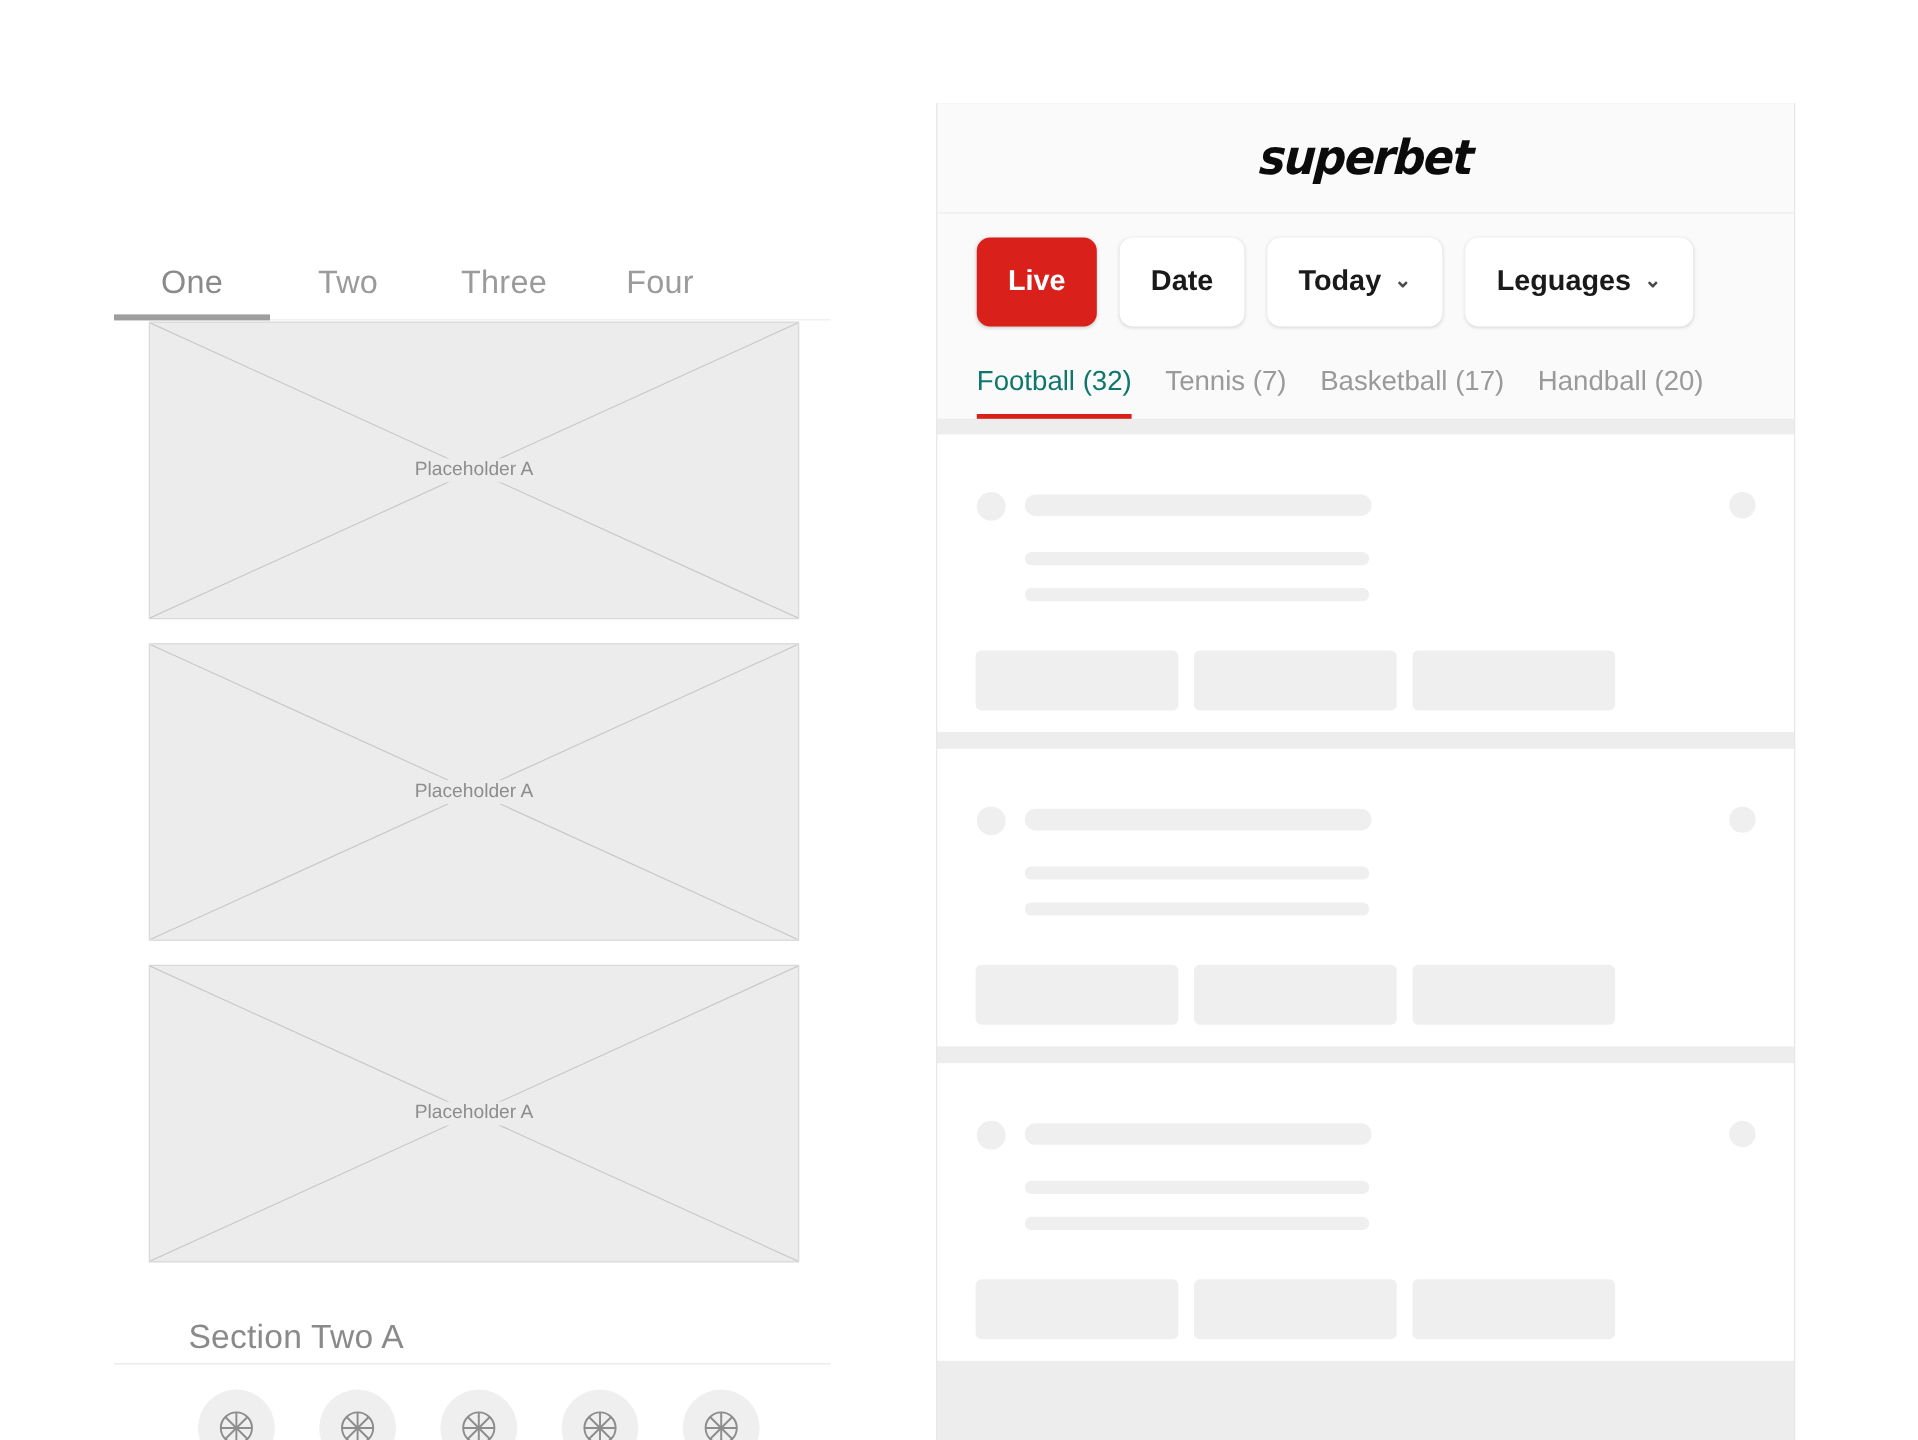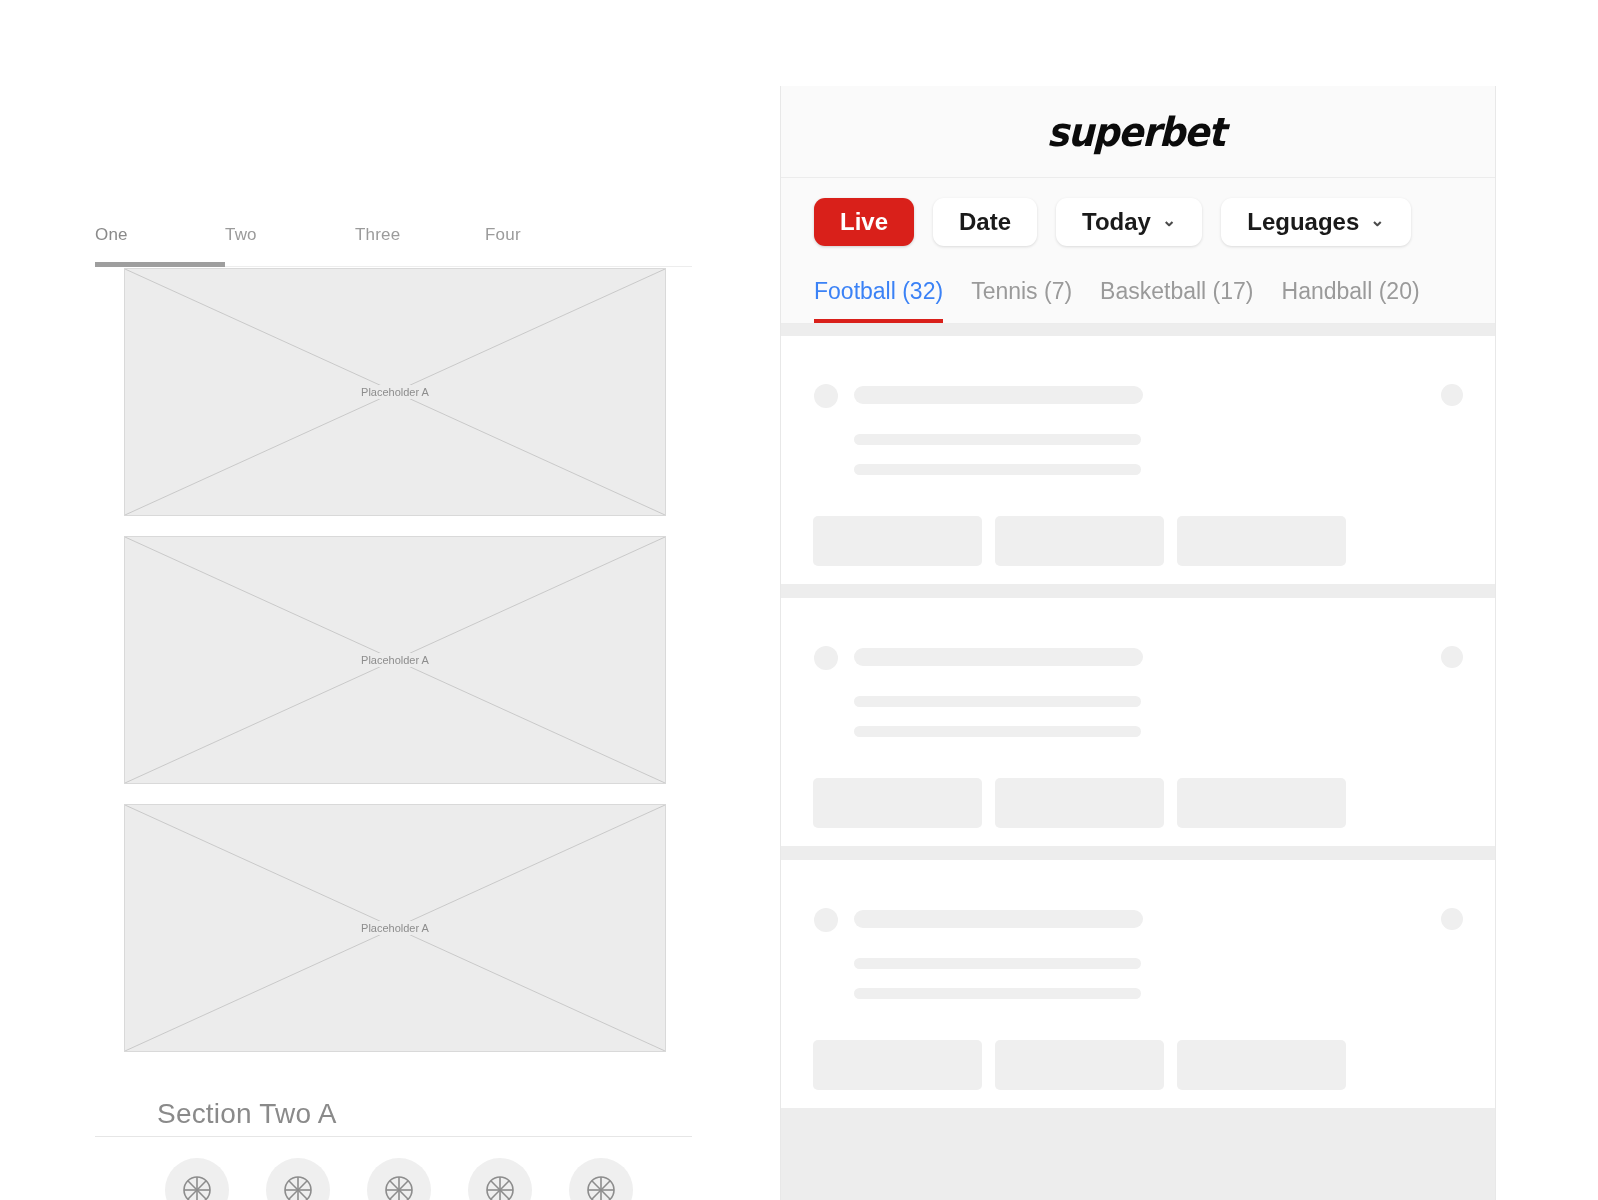--- a/index.html
+++ b/index.html
@@ -30,22 +30,22 @@
     position: absolute;
     left: 95px;
     top: 212px;
     width: 597px;
     height: 54px;
     border-bottom: 1px solid #ededed;
     display: flex;
   }
   .tabbar .tab {
     flex: 0 0 130px;
-    text-align: left;
-    font-size: 17px;
+    text-align: center;
+    font-size: 27px;
     color: #9b9b9b;
     letter-spacing: .2px;
     line-height: 30px;
     padding-top: 8px;
     cursor: pointer;
     user-select: none;
   }
   .tabbar .tab.active {
     color: #8a8a8a;
   }
@@ -67,21 +67,21 @@
     box-sizing: border-box;
     overflow: hidden;
   }
   .ph-label {
     position: absolute;
     left: 0;
     right: 0;
     top: 50%;
     transform: translateY(-50%);
     text-align: center;
-    font-size: 11px;
+    font-size: 16px;
     color: #8d8d8d;
     z-index: 2;
     background: #ececec;
     padding: 1px 0;
     width: fit-content;
     margin: 0 auto;
   }
 
   #ph-a { top: 268px; height: 248px; }
   #ph-b { top: 536px; height: 248px; }
@@ -161,21 +161,21 @@
   }
 
   .filter-bar {
     background: #fafafa;
     padding: 20px 0 18px 33px;
     display: flex;
     gap: 19px;
     box-sizing: border-box;
   }
   .fbtn {
-    height: 48px;
+    height: 74px;
     border-radius: 11px;
     background: #ffffff;
     box-shadow: 0 1px 3px rgba(0,0,0,.13);
     display: flex;
     align-items: center;
     justify-content: center;
     gap: 11px;
     padding: 0 26px;
     font-size: 24px;
     font-weight: 700;
@@ -211,21 +211,21 @@
   .stab {
     font-size: 23px;
     color: #9a9a9a;
     padding-bottom: 14px;
     cursor: pointer;
     user-select: none;
     white-space: nowrap;
     border-bottom: 4px solid transparent;
   }
   .stab.active {
-    color: #3b82f6;
+    color: #0f766e;
     border-bottom-color: #d9201a;
   }
 
   .card-list {
     padding-top: 12px;
   }
   .match-card {
     background: #ffffff;
     height: 248px;
     margin-bottom: 14px;

